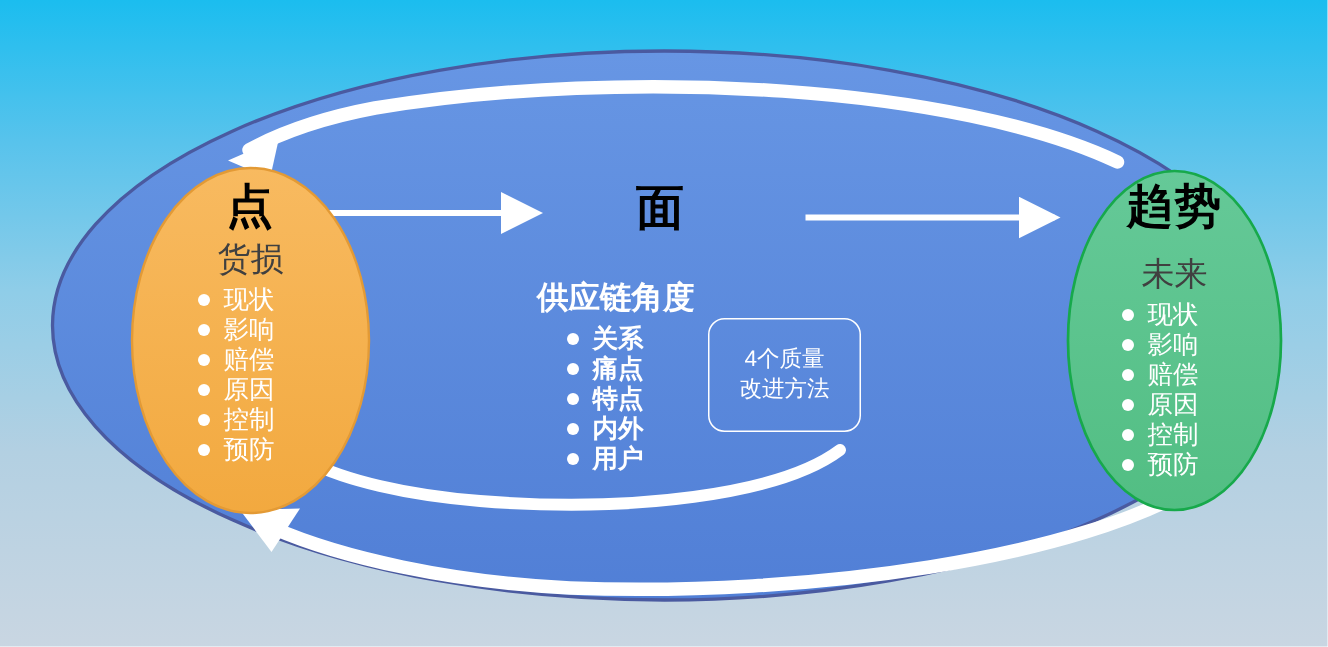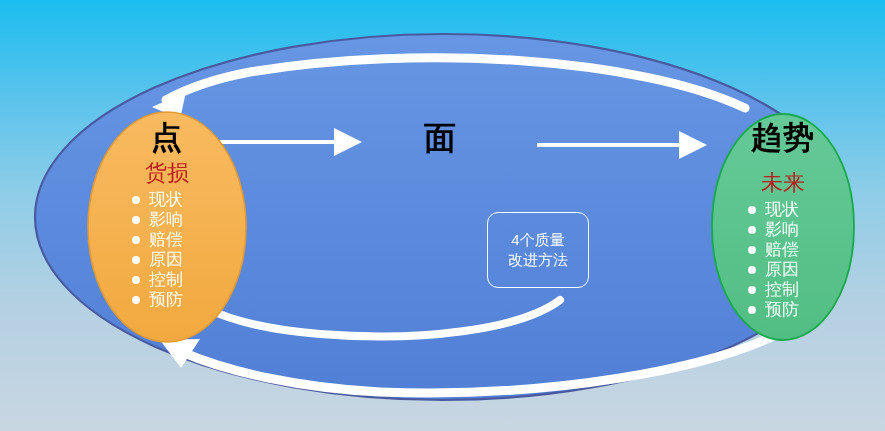--- a/index.html
+++ b/index.html
@@ -12,21 +12,21 @@
   }
   #stage{position:absolute;inset:0;}
   svg.layer{position:absolute;left:0;top:0;width:885px;height:431px;}
   .txt{position:absolute;text-align:center;line-height:1;}
 
   
   .node-title{
     font-size:31px;font-weight:bold;color:#000000;letter-spacing:1px;
   }
   .node-sub{
-    font-size:22px;font-weight:normal;color:#b91c1c;
+    font-size:22px;font-weight:normal;color:#404040;
   }
   .blist{list-style:none;margin:0;padding:0;}
   .blist li{
     display:flex;align-items:center;justify-content:flex-start;
     font-size:17px;color:#ffffff;line-height:1.0;margin:3px 0;font-family:Liberation Serif, serif;
   }
   .blist li .dot{
     width:8px;height:8px;border-radius:50%;background:#ffffff;
     margin-right:9px;flex:0 0 8px;
   }
@@ -118,22 +118,47 @@
         <span class="dot"></span>
         <span>预防</span>
       </li>
     </ul>
   </div>
 
   <div class="txt" style="left:380px;top:122px;width:120px;">
     <div class="center-title">面</div>
   </div>
 
+  <div class="txt" style="left:318px;top:188px;width:185px;">
+    <div class="center-sub">供应链角度</div>
+    <ul class="blist center-list" style="margin-top:8px;padding-left:60px;">
+      <li>
+        <span class="dot"></span>
+        <span>关系</span>
+      </li>
+      <li>
+        <span class="dot"></span>
+        <span>痛点</span>
+      </li>
+      <li>
+        <span class="dot"></span>
+        <span>特点</span>
+      </li>
+      <li>
+        <span class="dot"></span>
+        <span>内外</span>
+      </li>
+      <li>
+        <span class="dot"></span>
+        <span>用户</span>
+      </li>
+    </ul>
+  </div>
 
-  <div class="callout" style="left:487px;top:212px;width:100px;height:74px;">
+  <div class="callout" style="left:472px;top:212px;width:100px;height:74px;">
     <div>4个质量</div>
     <div>改进方法</div>
   </div>
 
   <div class="txt" style="left:706px;top:122px;width:154px;">
     <div class="node-title">趋势</div>
     <div class="node-sub" style="margin-top:19px;">未来</div>
     <ul class="blist" style="margin-top:7px;padding-left:42px;">
       <li>
         <span class="dot"></span>

